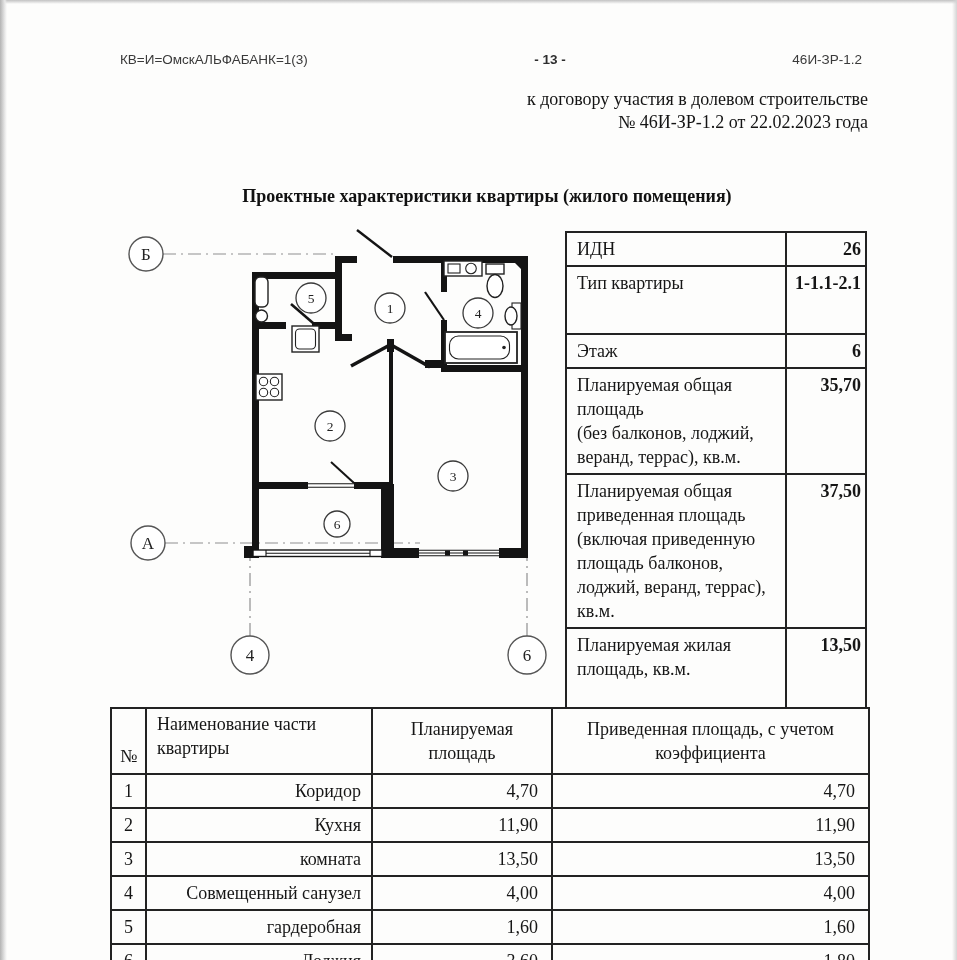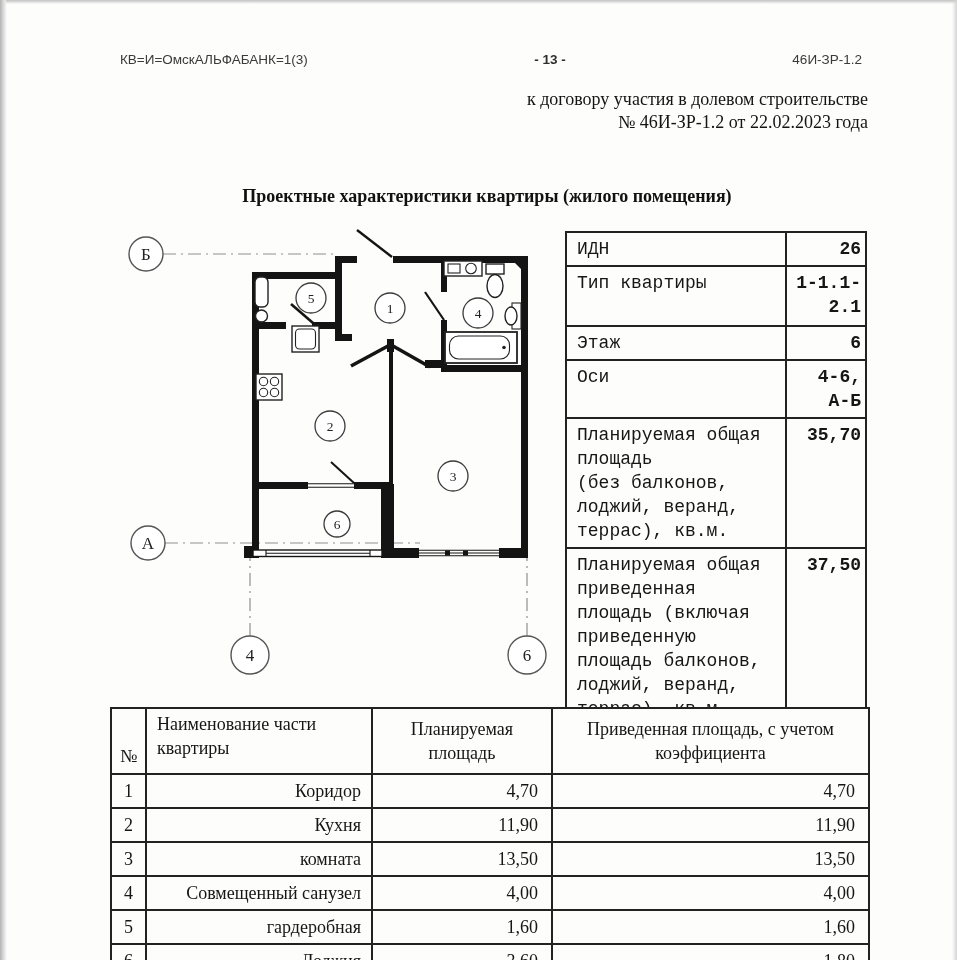--- a/index.html
+++ b/index.html
@@ -32,25 +32,25 @@
   }
 
   .plan-wrap{position:absolute;left:108px;top:224px;width:465px;height:455px;}
   .plan-wrap svg{display:block;width:465px;height:455px;}
   .axis-text{font-family:"Liberation Serif", serif;font-size:17px;fill:#232323;}
   .room-text{font-family:"Liberation Serif", serif;font-size:13.5px;fill:#232323;}
 
   table.doc{border-collapse:collapse;background:#fdfdfc;}
   table.doc td,table.doc th{border:2px solid #222;}
 
-  .summary{position:absolute;left:565px;top:231px;width:302px;font-size:18px;line-height:24px;font-family:Liberation Mono, monospace;}
+  .summary{position:absolute;left:565px;top:231px;width:302px;font-size:18px;line-height:24px;}
   .summary td.sum-label{padding:4px 8px 4px 10px;vertical-align:top;}
   .summary td.sum-value{width:70px;font-weight:700;text-align:right;vertical-align:top;padding:4px 4px;}
   .summary tr:nth-child(1){height:33px;}
-  .summary tr:nth-child(2){height:60px;border-radius:17px;}
+  .summary tr:nth-child(2){height:68px;border-radius:17px;}
   .summary tr:nth-child(3){height:33px;}
   .summary tr:nth-child(4){height:46px;}
   .summary tr:nth-child(5){height:105px;}
   .summary tr:nth-child(6){height:133px;}
   .summary tr:nth-child(7){height:50px;}
 
   .rooms{position:absolute;left:110px;top:707px;width:758px;font-size:18px;line-height:24px;table-layout:fixed;}
   .rooms col.c-num{width:35px;}
   .rooms col.c-name{width:226px;}
   .rooms col.c-plan{width:180px;}
@@ -243,26 +243,20 @@
           <td class="sum-value">1-1.1-2.1</td>
         </tr>
         <tr>
           <td class="sum-label">
             <div>Этаж</div>
           </td>
           <td class="sum-value">6</td>
         </tr>
         <tr>
           <td class="sum-label">
-            <div>Оси</div>
-          </td>
-          <td class="sum-value">4-6, А-Б</td>
-        </tr>
-        <tr>
-          <td class="sum-label">
             <div>Планируемая общая площадь</div>
             <div>(без балконов, лоджий, веранд, террас), кв.м.</div>
           </td>
           <td class="sum-value">35,70</td>
         </tr>
         <tr>
           <td class="sum-label">
             <div>Планируемая общая приведенная площадь (включая приведенную площадь балконов, лоджий, веранд, террас), кв.м.</div>
           </td>
           <td class="sum-value">37,50</td>

